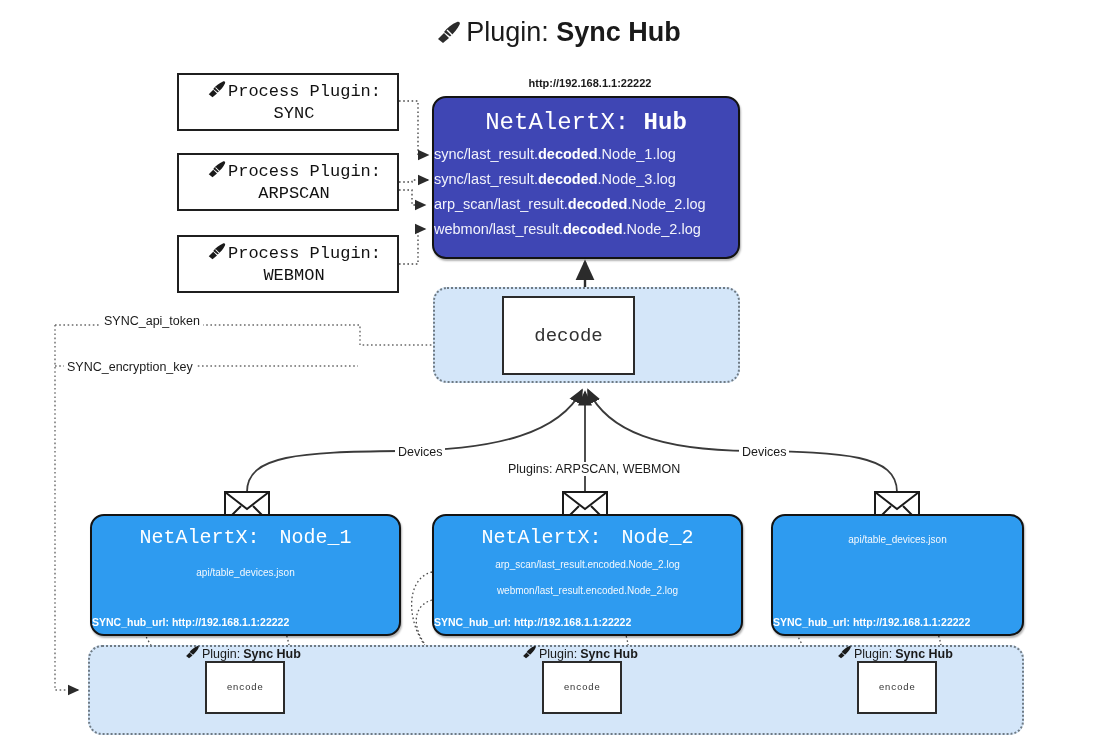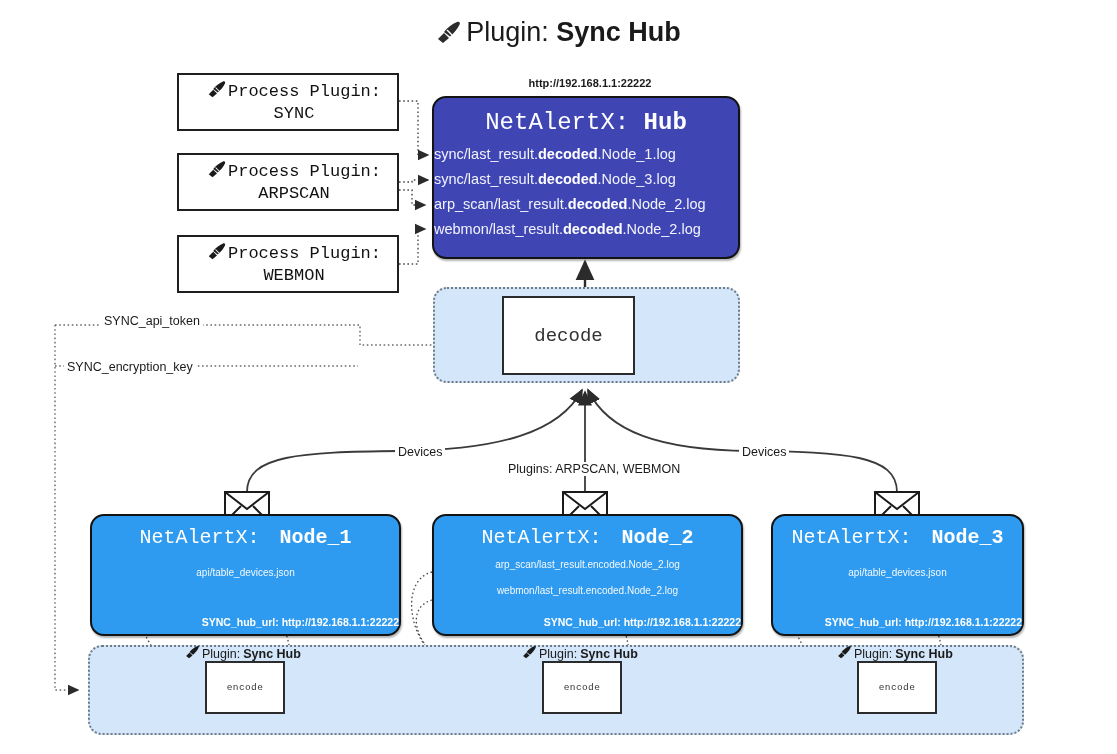--- a/index.html
+++ b/index.html
@@ -173,34 +173,34 @@
   #node-3 { left: 771px; width: 253px; }
 
   .node-box .node-title {
     margin-top: 10px;
     text-align: center;
     font-family: "Liberation Mono", monospace;
     font-size: 20px;
     color: #ffffff;
     white-space: nowrap;
   }
-  .node-box .node-title b { font-weight: bold; padding-left: 8px; }
+  .node-box .node-title b { font-weight: normal; padding-left: 8px; }
   .node-box .node-line {
     text-align: center;
     color: #f3f8fd;
     font-size: 10px;
     white-space: nowrap;
     height: 26px;
     line-height: 26px;
   }
   .node-box .node-foot {
     position: absolute;
     bottom: 6px;
     left: 0; width: 100%;
-    text-align: right;
+    text-align: left;
     font-size: 10.5px;
     color: #ffffff;
     font-weight: bold;
     white-space: nowrap;
   }
   #node-1 .node-lines { margin-top: 11px; }
   #node-3 .node-lines { margin-top: 11px; }
   #node-2 .node-lines { margin-top: 3px; }
 
   
@@ -385,24 +385,20 @@
       <b>Node_2</b>
     </div>
     <div class="node-lines">
       <div class="node-line">arp_scan/last_result.encoded.Node_2.log</div>
       <div class="node-line">webmon/last_result.encoded.Node_2.log</div>
     </div>
     <div class="node-foot">SYNC_hub_url: http://192.168.1.1:22222</div>
   </div>
 
   <div class="node-box" id="node-3">
-    <div class="node-title">
-      <span>NetAlertX:</span>
-      <b>Node_3</b>
-    </div>
     <div class="node-lines">
       <div class="node-line">api/table_devices.json</div>
     </div>
     <div class="node-foot">SYNC_hub_url: http://192.168.1.1:22222</div>
   </div>
 
   <div id="bottom-zone" class="lightbox"></div>
 
   <div class="encode-label" id="encode-label-1">
     <span class="plug">

